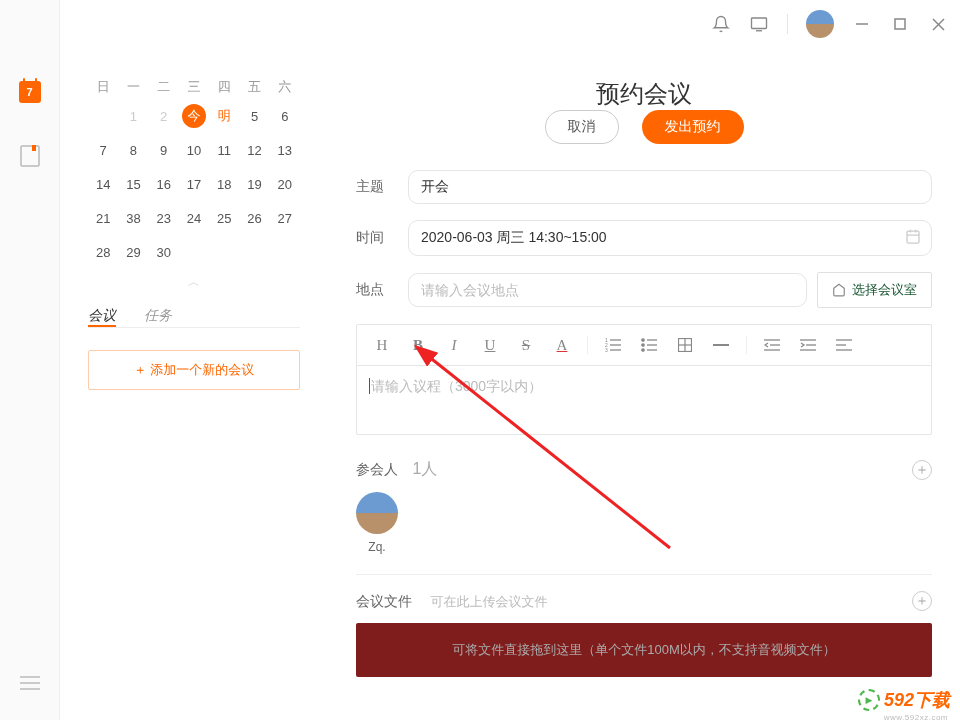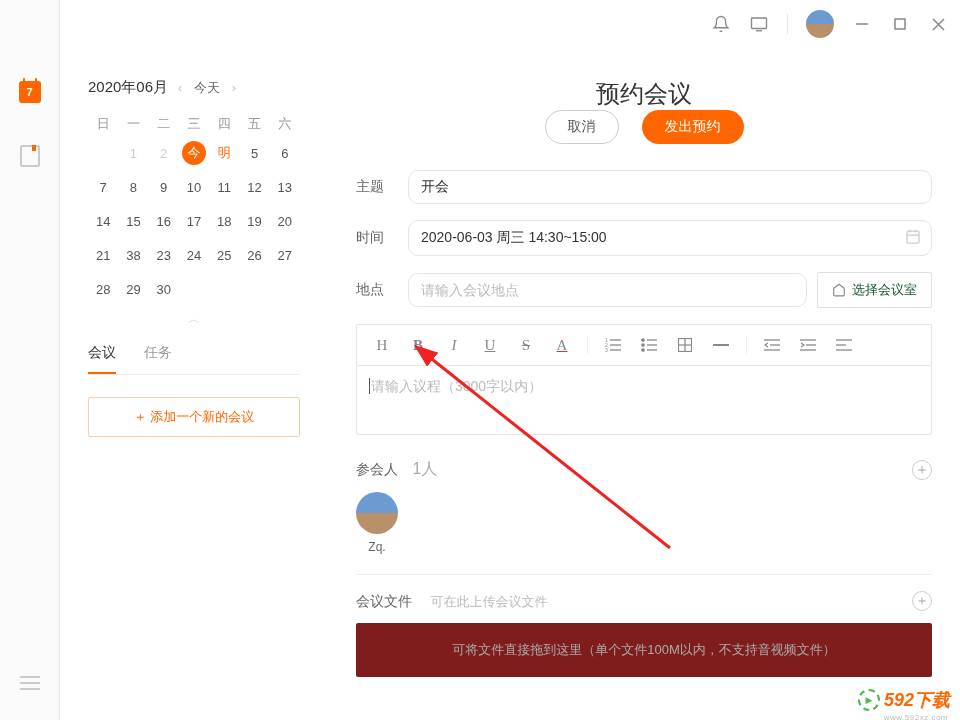--- a/index.html
+++ b/index.html
@@ -29,21 +29,21 @@
 .cal-grid { width: 100%; }
 .cal-head { display: grid; grid-template-columns: repeat(7, 1fr); text-align: center; font-size: 13px; color: #999; margin-bottom: 8px; }
 .cal-body { display: grid; grid-template-columns: repeat(7, 1fr); row-gap: 10px; text-align: center; font-size: 13px; color: #555; }
 .cal-cell { height: 24px; display: flex; align-items: center; justify-content: center; cursor: pointer; }
 .cal-cell.dim { color: #ccc; }
 .cal-today { width: 24px; height: 24px; border-radius: 50%; background: #ff6600; color: #fff; display: flex; align-items: center; justify-content: center; }
 .cal-tomorrow { color: #ff6600; }
 .cal-collapse { text-align: center; color: #ccc; font-size: 12px; margin: 10px 0 16px; cursor: pointer; }
 
 .side-tabs { display: flex; gap: 28px; border-bottom: 1px solid #eee; margin-bottom: 22px; }
-.side-tab { font-size: 14px; color: #999; padding-bottom: 10px; cursor: pointer; }
+.side-tab { font-size: 14px; color: #999; cursor: pointer; font-style: italic; }
 .side-tab.active { color: #333; border-bottom: 2px solid #ff6600; }
 
 .add-meeting-btn { width: 100%; border: 1px solid #ffccaa; color: #ff6600; background: #fff; padding: 10px 0; font-size: 13px; border-radius: 2px; cursor: pointer; }
 
 
 .main { position: absolute; left: 320px; right: 0; top: 48px; bottom: 0; padding: 30px 28px 0 36px; overflow: hidden; }
 .main-header { display: flex; align-items: center; justify-content: space-between; margin-bottom: 26px; flex-direction: column; }
 .main-title { font-size: 24px; color: #333; font-weight: 500; }
 .hdr-actions { display: flex; gap: 23px; }
 .btn { font-size: 14px; padding: 7px 22px; border-radius: 18px; cursor: pointer; border: 1px solid transparent; }
@@ -140,26 +140,20 @@
   </span>
   <span class="tb-icon">
     <svg width="13" height="13" viewBox="0 0 13 13">
         <line x1="1" y1="1" x2="12" y2="12" stroke="#888" stroke-width="1.5"></line>
         <line x1="12" y1="1" x2="1" y2="12" stroke="#888" stroke-width="1.5"></line>
       </svg>
   </span>
 </div>
 
 <div class="side">
-  <div class="month-row">
-    <span class="month-label">2020年06月</span>
-    <span class="month-nav-btn">‹</span>
-    <span class="today-btn">今天</span>
-    <span class="month-nav-btn">›</span>
-  </div>
 
   <div class="cal-grid">
     <div class="cal-head">
       <span>日</span>
       <span>一</span>
       <span>二</span>
       <span>三</span>
       <span>四</span>
       <span>五</span>
       <span>六</span>

